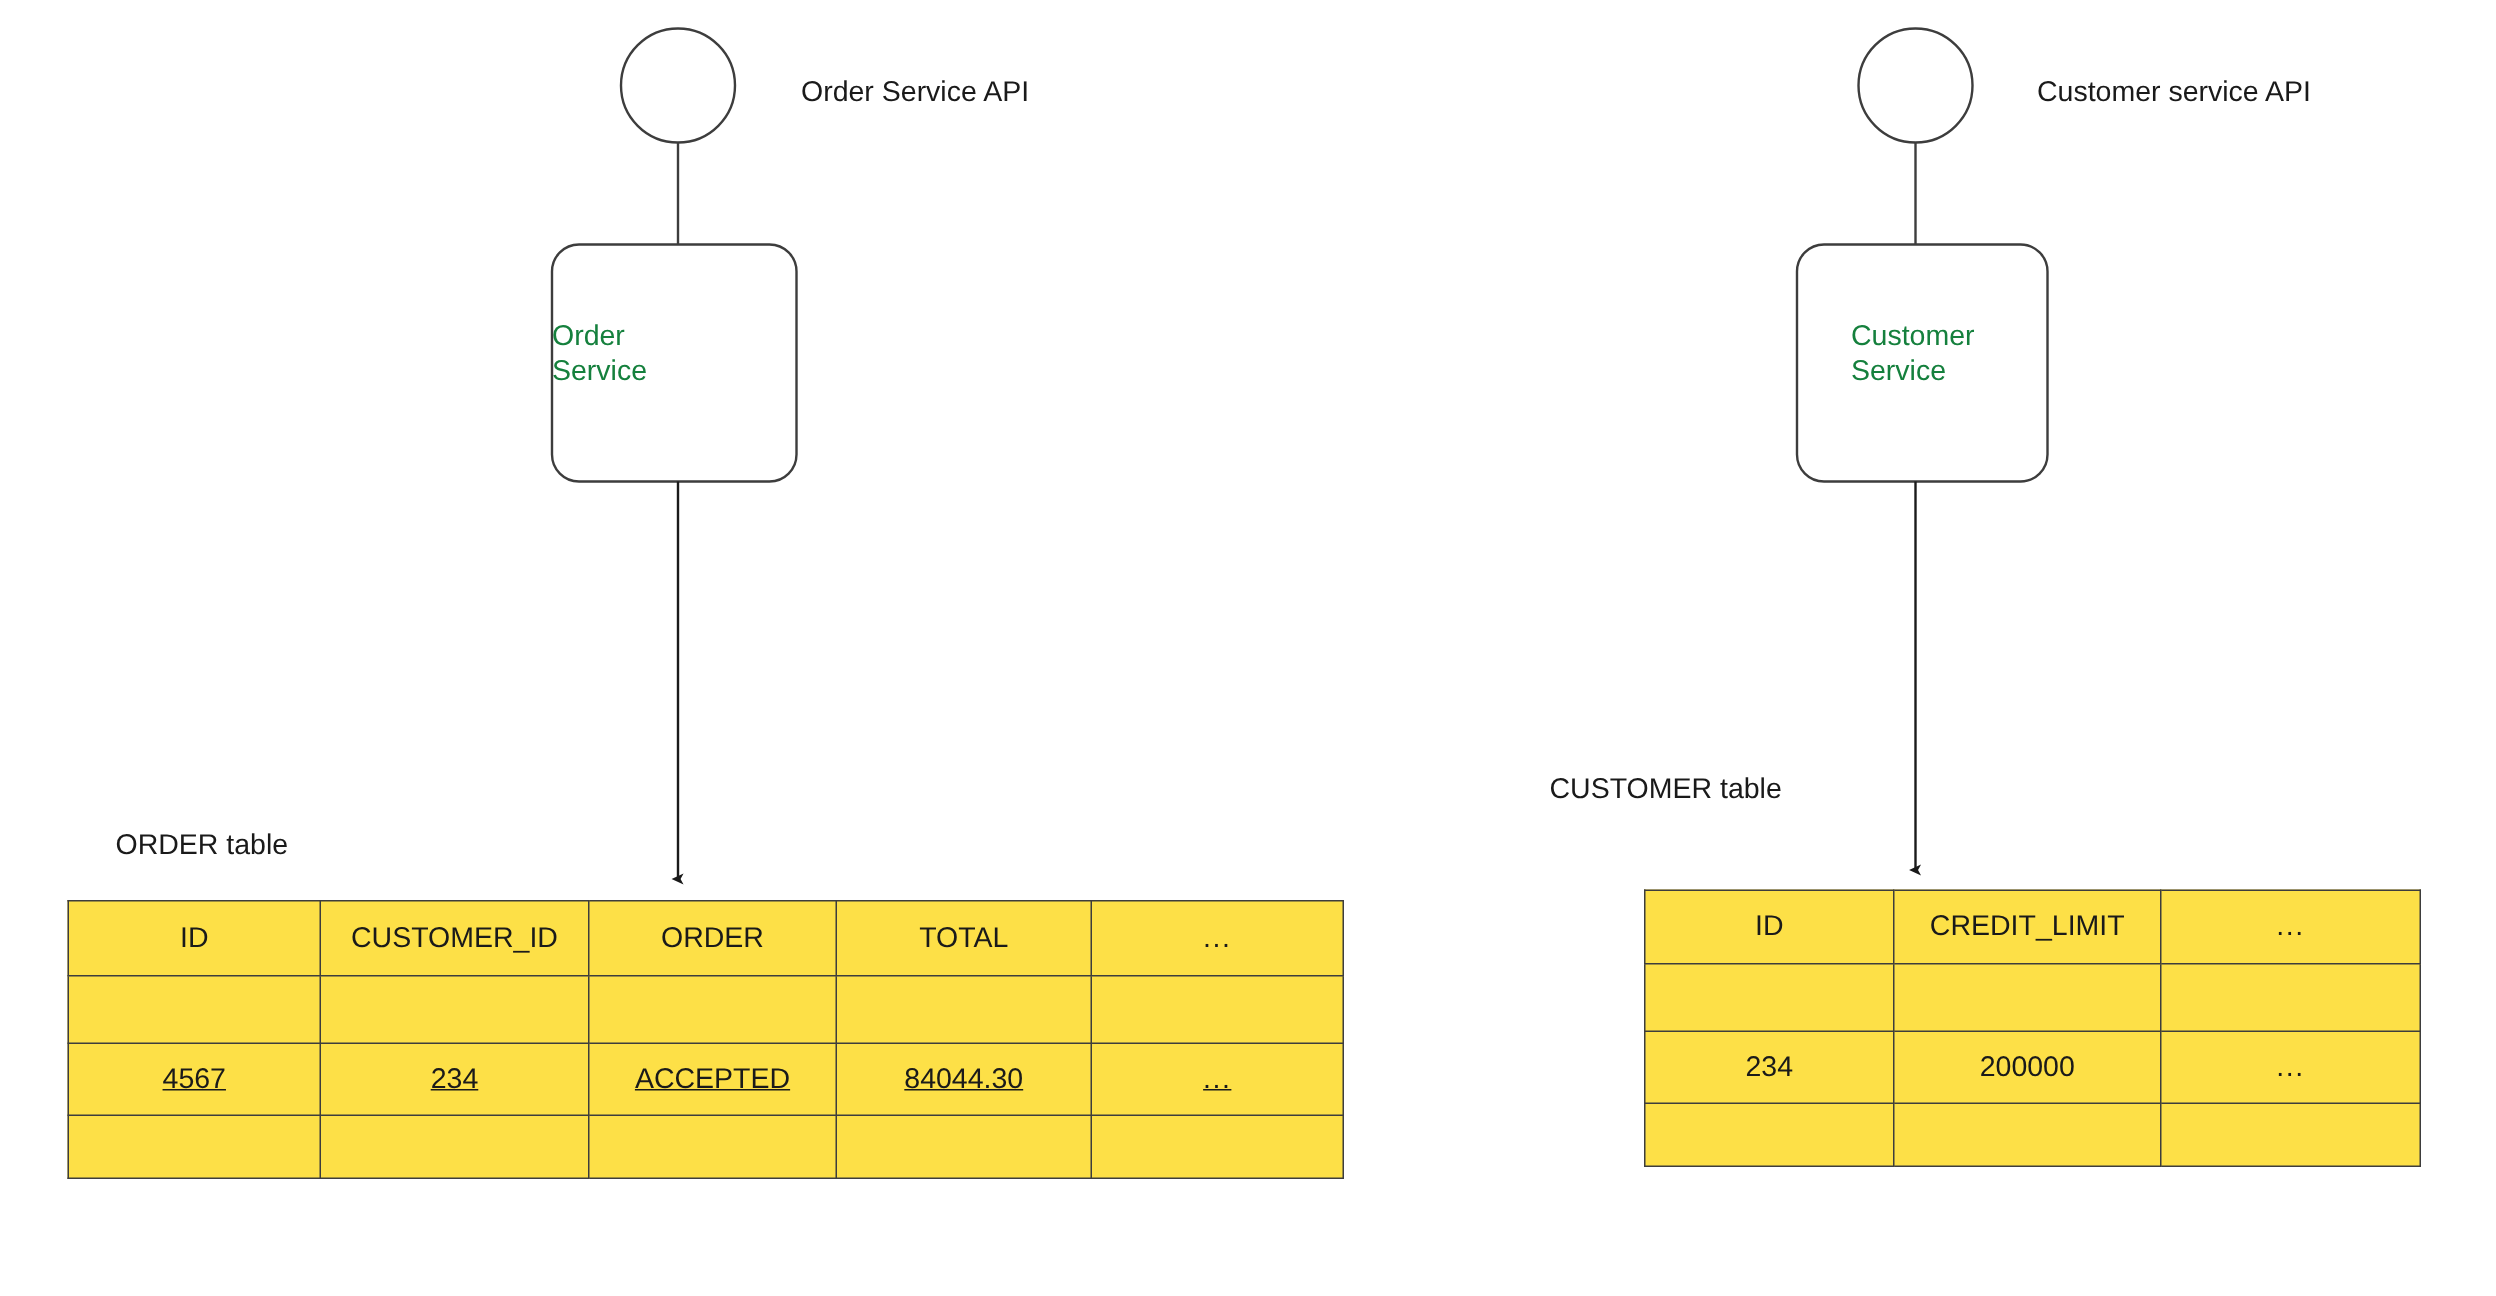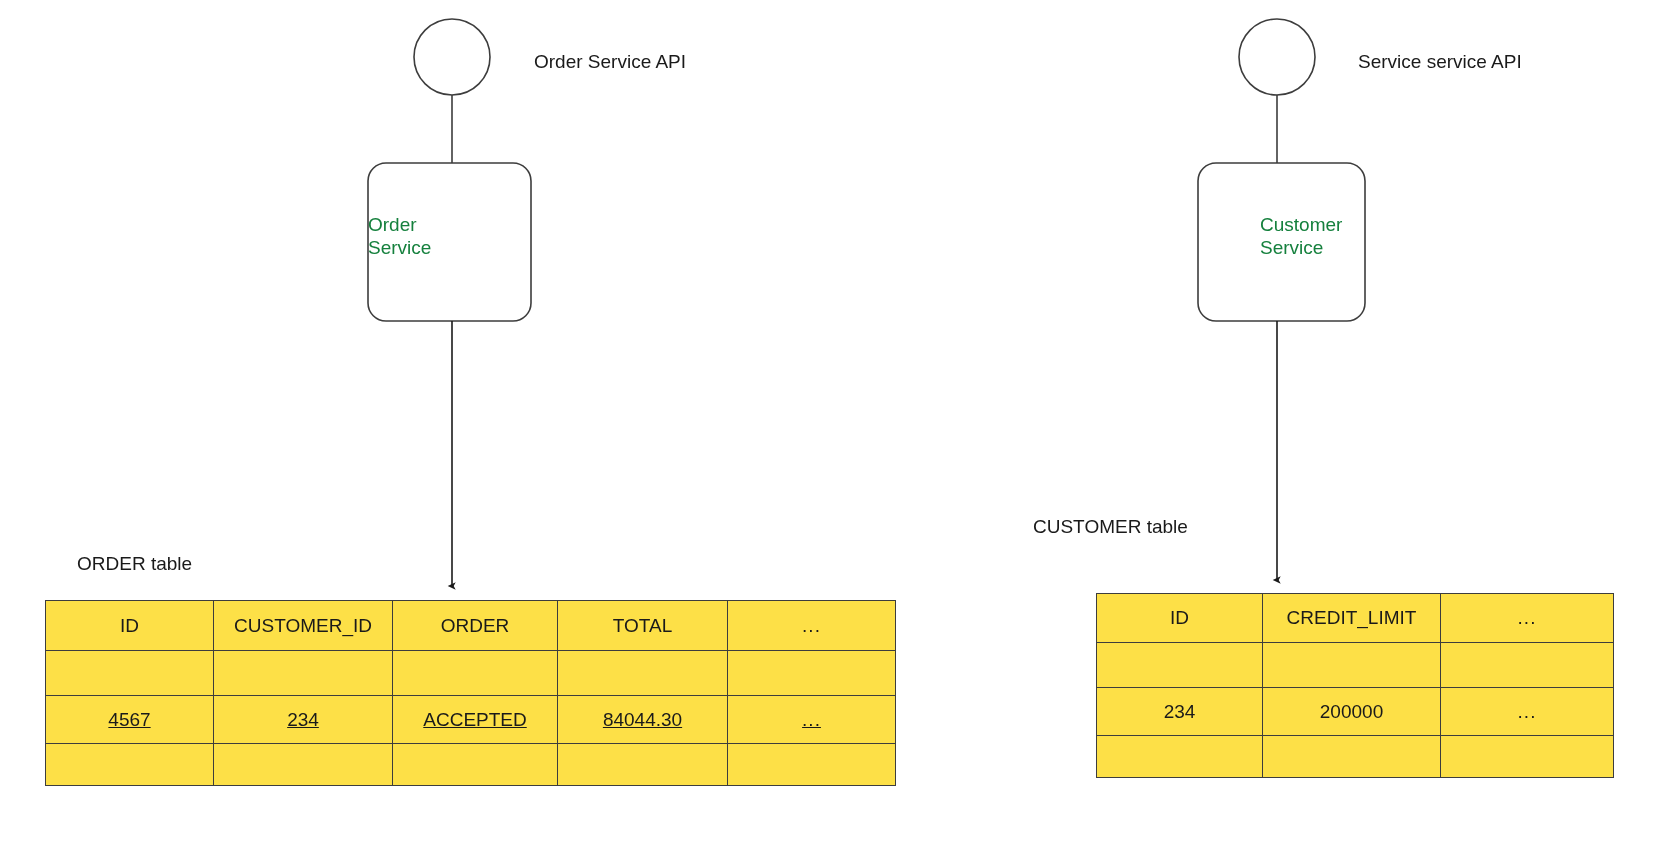--- a/index.html
+++ b/index.html
@@ -92,23 +92,23 @@
     <line x1="1277" y1="95" x2="1277" y2="163" stroke="#3d3d3d" stroke-width="1.6"></line>
     <rect x="1198" y="163" width="167" height="158" rx="18" ry="18" fill="#ffffff" stroke="#3d3d3d" stroke-width="1.6"></rect>
     <line x1="1277" y1="321" x2="1277" y2="580" stroke="#1a1a1a" stroke-width="1.6" marker-end="url(#arrowhead)"></line>
   </svg>
 
   <div class="api-label" style="left:534px; top:50px;">Order Service API</div>
 
   <div class="node-label" style="left:368px; top:213px; width:163px;">Order
 Service</div>
 
-  <div class="api-label" style="left:1358px; top:50px;">Service service API</div>
+  <div class="api-label" style="left:1358px; top:50px;">Customer service API</div>
 
-  <div class="node-label" style="left:1260px; top:213px; width:167px;">Customer
+  <div class="node-label" style="left:1234px; top:213px; width:167px;">Customer
 Service</div>
 
   <div class="table-caption" style="left:77px; top:552px;">ORDER table</div>
 
   <div class="table-caption" style="left:1033px; top:515px;text-align:center;">CUSTOMER table</div>
 
   <table class="db-table" style="left:45px; top:600px; width:850px;">
     <colgroup>
       <col style="width:168px">
         <col style="width:179px">

